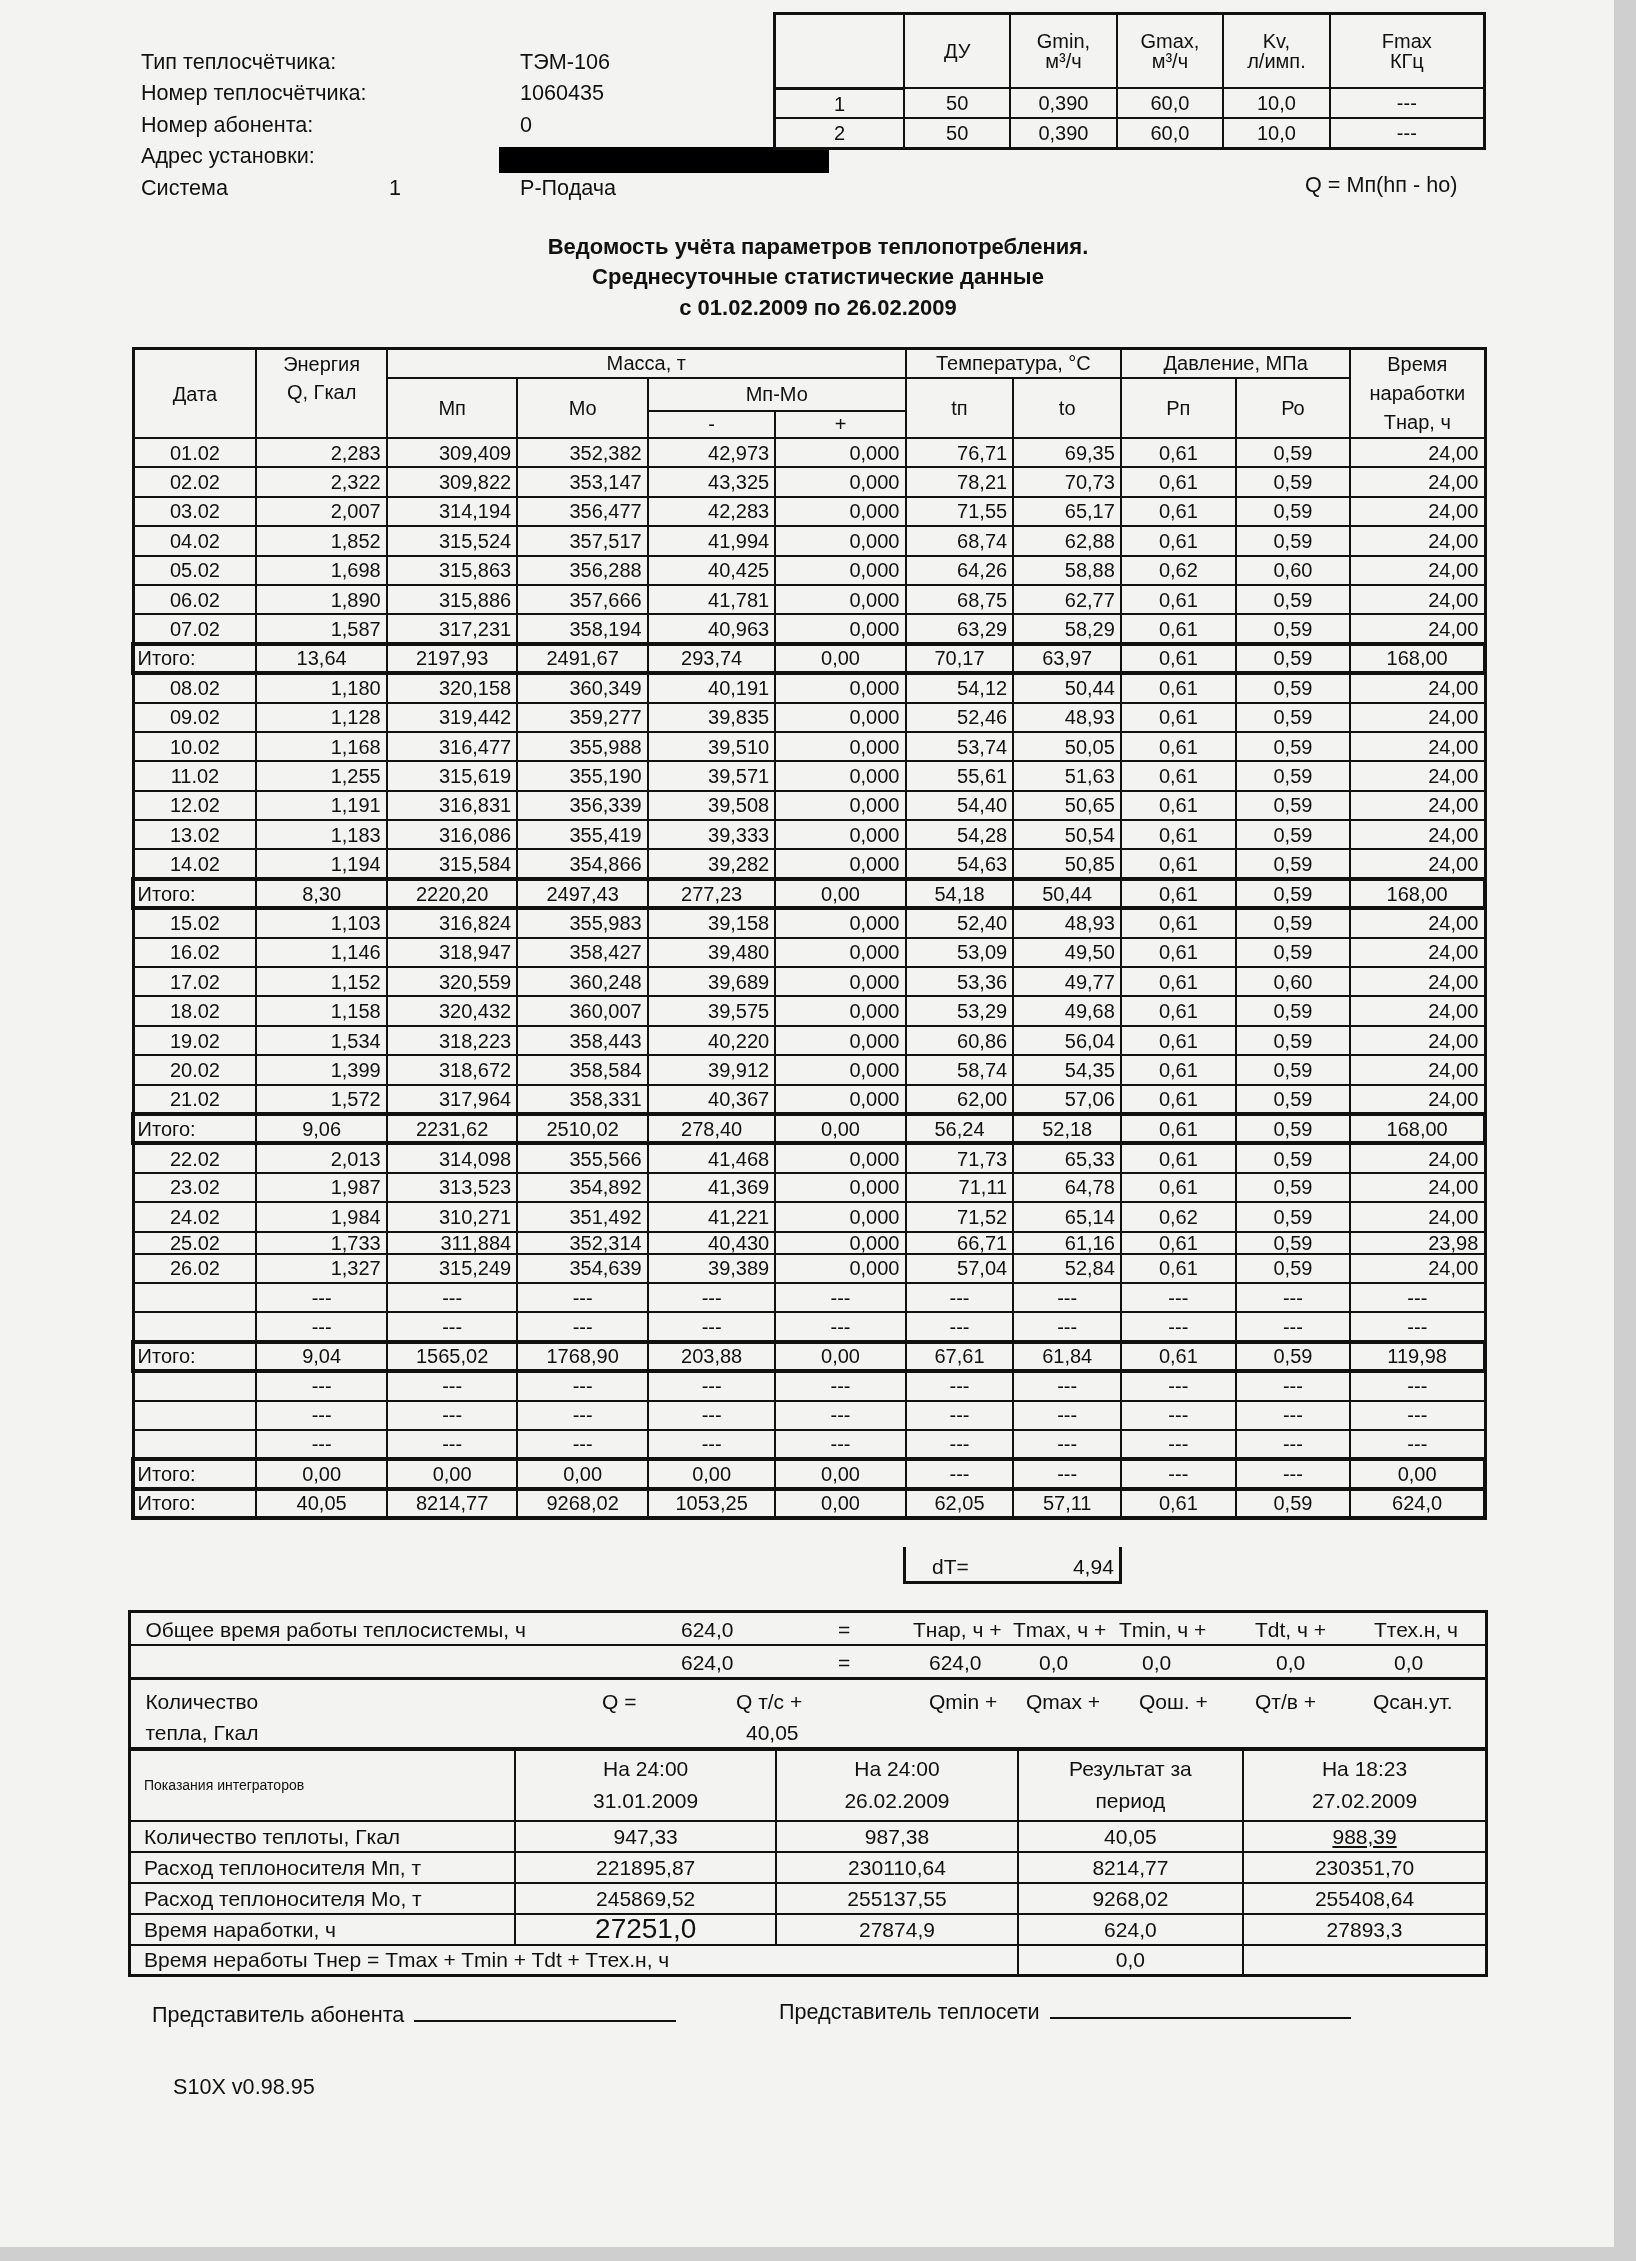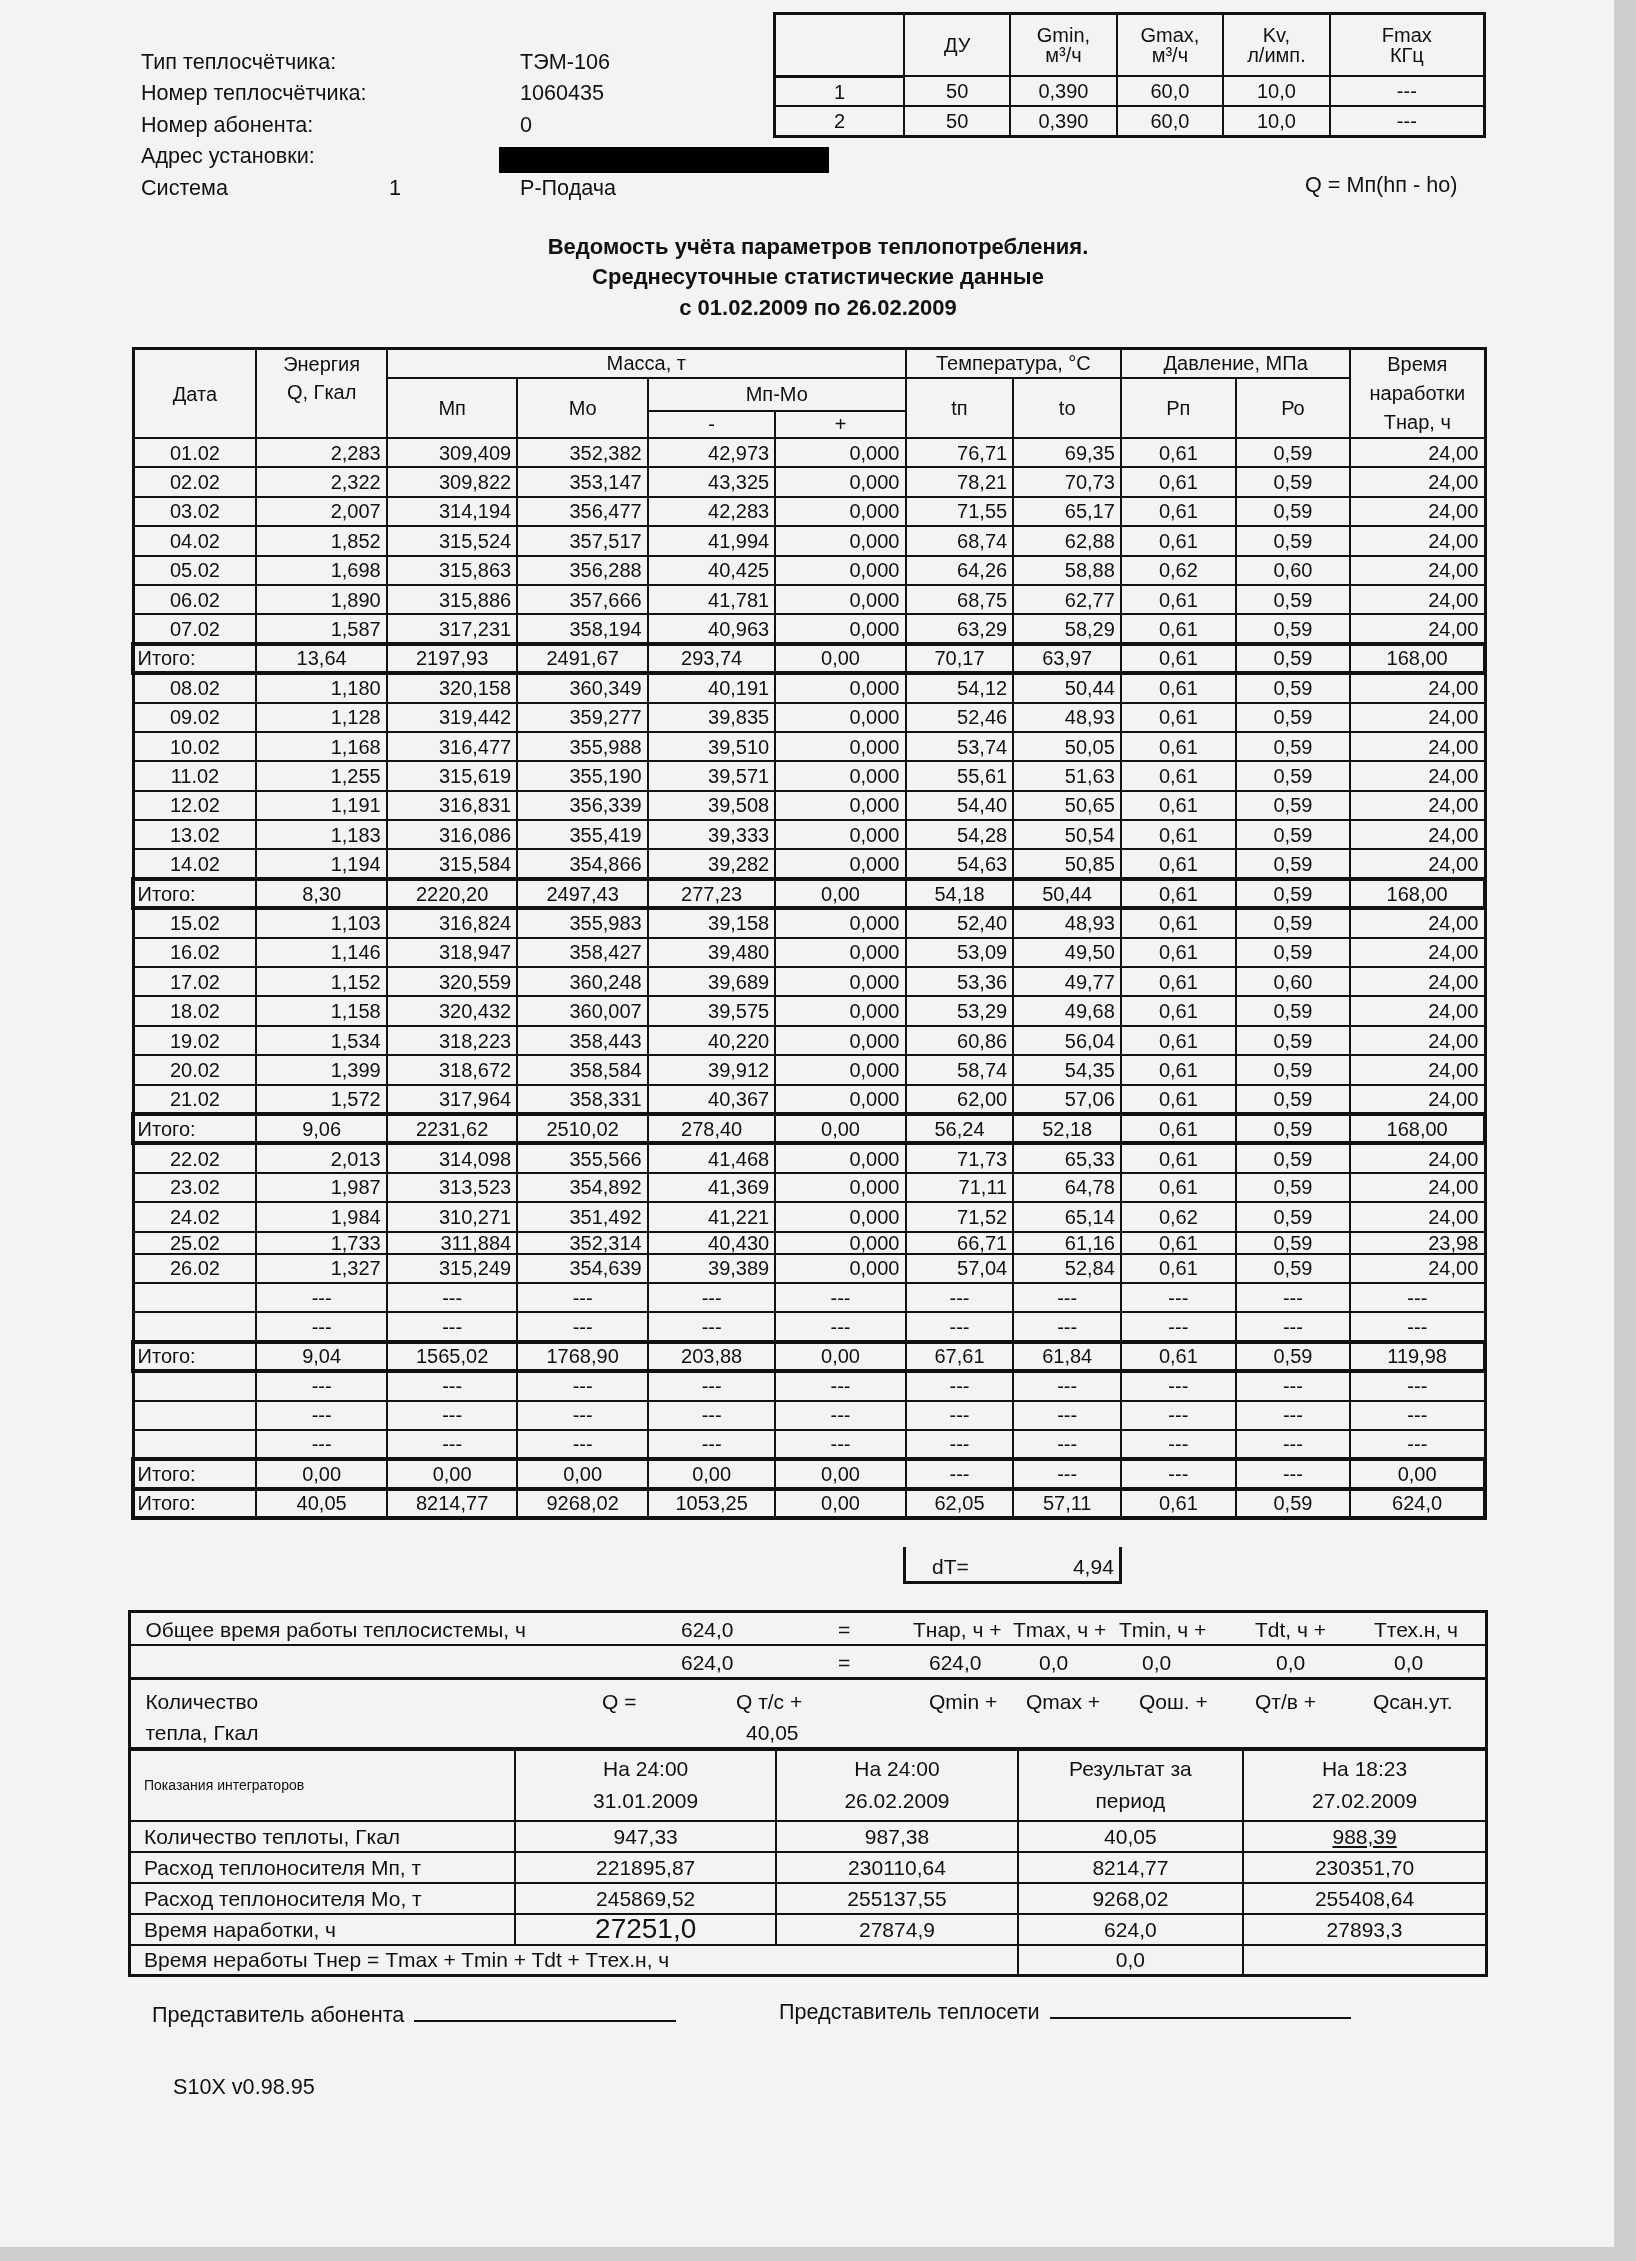--- a/index.html
+++ b/index.html
@@ -87,21 +87,21 @@
   <table style="left:773px;top:11.8px;width:713px;border:3.9px solid #111">
     <colgroup>
         <col style="width:131px">
         <col style="width:107px">
         <col style="width:107px">
         <col style="width:107px">
         <col style="width:107px">
         <col style="width:156px">
       </colgroup>
     <tbody>
-        <tr style="height:63px">
+        <tr style="height:75px">
       <td style="border-left:none;border-top:none;border-bottom:3.9px solid #111;border-left-color:transparent"></td>
       <td class="c"><span>ДУ</span></td>
       <td class="c"><span>Gmin,</span><br><span>м³/ч</span></td>
       <td class="c"><span>Gmax,</span><br><span>м³/ч</span></td>
       <td class="c"><span>Kv,</span><br><span>л/имп.</span></td>
       <td class="c"><span>Fmax</span><br><span>КГц</span></td>
     </tr>
     <tr style="height:30px">
       <td class="c">1</td>
       <td class="c">50</td>

